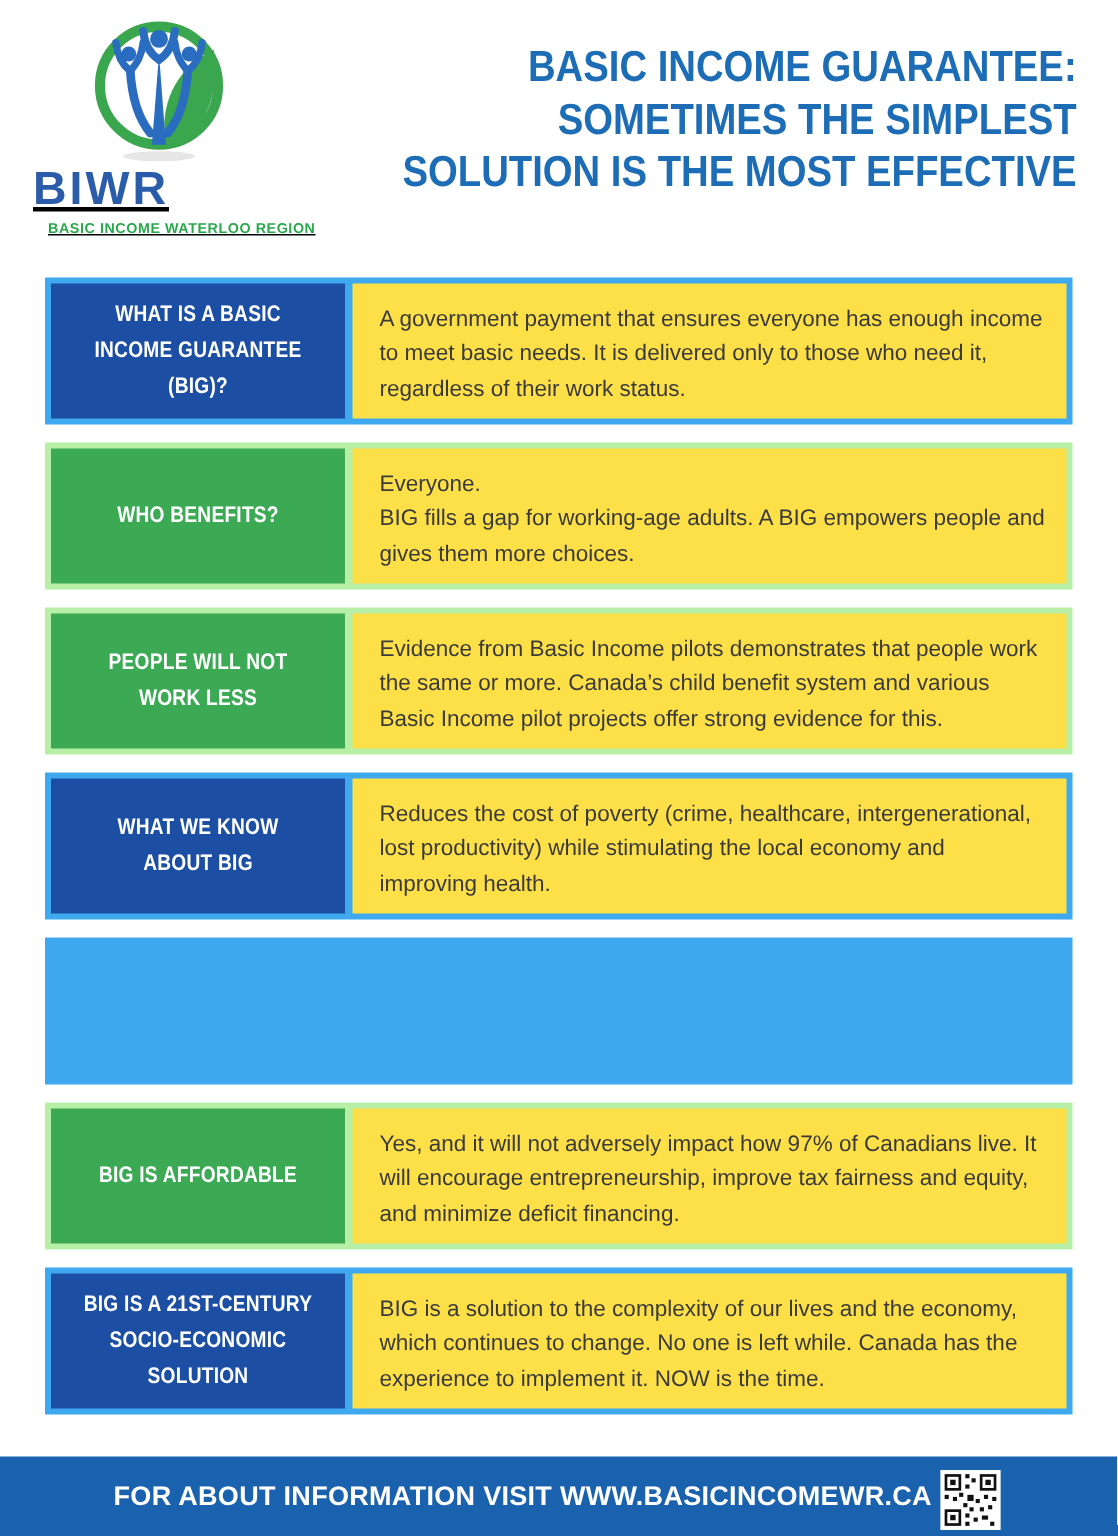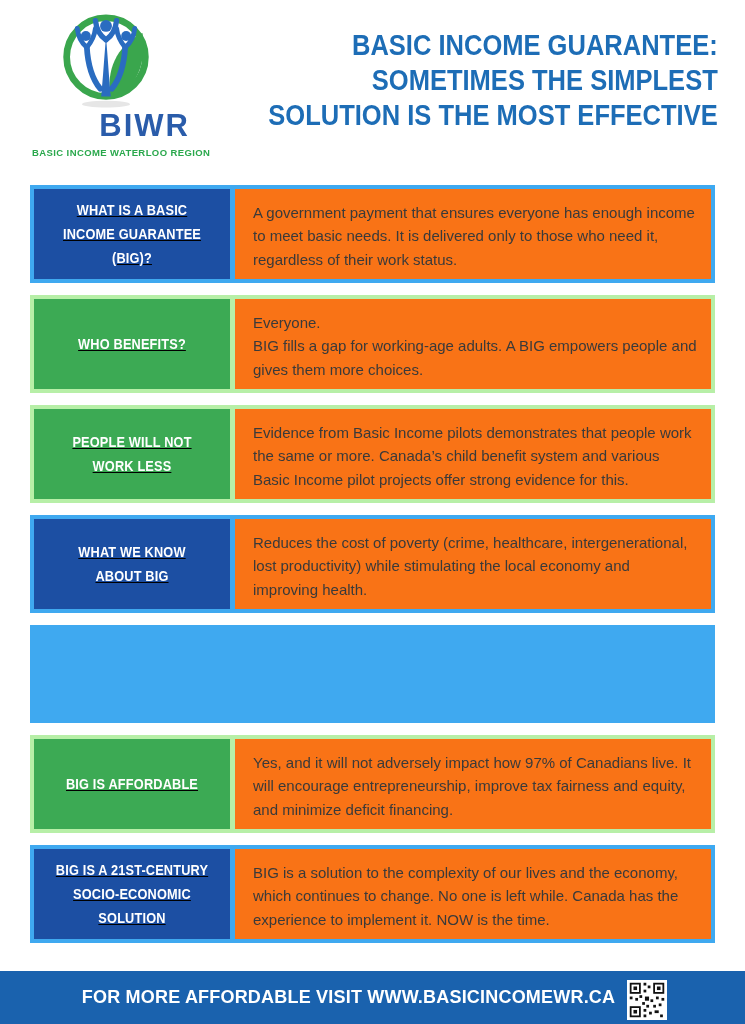--- a/index.html
+++ b/index.html
@@ -4,45 +4,45 @@
 <style>
   * { margin:0; padding:0; box-sizing:border-box; }
   html,body { background:#ffffff; }
   .page {
     position:relative; width:745px; height:1024px; margin:0 auto;
     background:#ffffff; overflow:hidden;
     font-family:"Liberation Sans", sans-serif;
   }
 
   
-  .logo { position:absolute; left:22px; top:10px; width:168px; text-align:right; }
+  .logo { position:absolute; left:22px; top:10px; width:168px; text-align:left;text-decoration:underline; }
   .logo-mark { display:block; margin:0 auto; width:96px; height:100px; }
   .logo-acronym { font-size:31px; font-weight:bold; color:#2a5caa; letter-spacing:2px; line-height:1; margin-top:0px; }
   .logo-tagline { font-size:9.5px; font-weight:bold; color:#2aa84c; letter-spacing:0.4px; margin-top:6px; white-space:nowrap;padding-left:10px; }
 
   .title {
     position:absolute; top:28px; right:27px; text-align:right;
     color:#1d6db6; font-weight:bold; font-size:29px; line-height:1.2;
     transform:scaleX(0.88); transform-origin:100% 0;
   }
 
   
   .rows { position:absolute; top:185px; left:30px; width:685px; display:flex; flex-direction:column; gap:12px; }
   .row { height:98px; display:flex; padding:4px; gap:5px; }
   .row--blue  { background:#3fa9f0; }
   .row--green { background:#b7efa7; }
-  .row-label { flex:0 0 172px; display:flex; align-items:center; justify-content:center; overflow:visible;text-decoration:underline; }
+  .row-label { flex:0 0 172px; display:flex; align-items:center; justify-content:center; overflow:visible; }
   .row--blue  .row-label { background:#1c4fa3; }
   .row--green .row-label { background:#3caa54;justify-content:flex-end; }
   .row-label-text {
     display:block; width:196px; transform:scaleX(0.85); transform-origin:center;
     color:#ffffff; font-weight:bold; font-size:15px; line-height:1.62;
     text-align:center; white-space:pre-line; letter-spacing:0.2px;
   }
-  .row-content { flex:1; background:#f97316; padding:12px 14px 0 18px; }
+  .row-content { flex:1; background:#fde047; padding:12px 14px 0 18px; }
   .row-content-text { font-size:15px; line-height:1.55; color:#3a3a3a; white-space:pre-line; }
 
   
   .footer {
     position:absolute; left:0; bottom:0; width:745px; height:53px;
     background:#1a62ae; display:flex; align-items:center; justify-content:center;
   }
   .footer-text { color:#ffffff; font-weight:bold; font-size:18px; letter-spacing:0.2px; transform:translateX(-24px); white-space:nowrap; }
   .footer-qr { position:absolute; right:78px; top:9px; width:40px; height:40px; background:#ffffff; display:block; }
 </style>
@@ -144,21 +144,21 @@
 SOLUTION</span>
       </div>
       <div class="row-content">
         <div class="row-content-text">BIG is a solution to the complexity of our lives and the economy, which continues to change. No one is left while. Canada has the experience to implement it. NOW is the time.</div>
       </div>
     </div>
 
   </div>
 
   <div class="footer">
-    <div class="footer-text">FOR MORE AFFORDABLE VISIT WWW.BASICINCOMEWR.CA</div>
+    <div class="footer-text">FOR ABOUT INFORMATION VISIT WWW.BASICINCOMEWR.CA</div>
     <svg class="footer-qr" viewBox="0 0 29 29" xmlns="http://www.w3.org/2000/svg">
       <rect x="0" y="0" width="29" height="29" fill="#ffffff"></rect>
       <g fill="#111111">
         <rect x="2" y="2" width="8" height="8"></rect>
           <rect x="19" y="2" width="8" height="8"></rect>
           <rect x="2" y="19" width="8" height="8"></rect>
       </g>
       <g fill="#ffffff">
         <rect x="3.3" y="3.3" width="5.4" height="5.4"></rect>
           <rect x="20.3" y="3.3" width="5.4" height="5.4"></rect>

